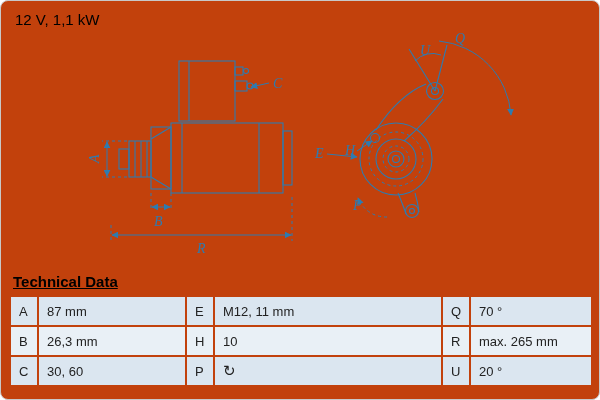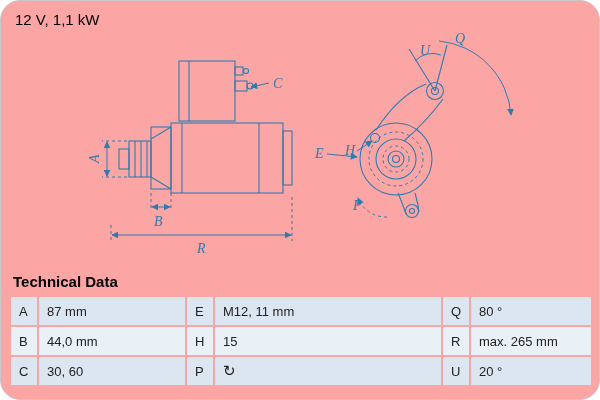--- a/index.html
+++ b/index.html
@@ -1,27 +1,27 @@
 <!DOCTYPE html>
 <html><head>
 <meta charset="utf-8">
 <style>
   html,body{margin:0;padding:0;background:#fff;}
   .page{
     position:relative;width:600px;height:400px;box-sizing:border-box;
-    background:#fca5a5;border:1px solid #c8c8c8;border-radius:20px;overflow:hidden;
+    background:#c2410c;border:1px solid #c8c8c8;border-radius:8px;overflow:hidden;
     font-family:"Liberation Sans",sans-serif;color:#1a1a1a;
   }
   .spec{position:absolute;top:10px;left:14px;font-size:15px;color:#000;}
   .drawing{position:absolute;top:26px;left:0;width:600px;height:248px;}
   .blue-line{stroke:#2e7bb0;fill:none;stroke-width:1.1;}
   .blue-dash{stroke:#2e7bb0;fill:none;stroke-width:1;stroke-dasharray:3 3;}
   .dim{stroke:#2e7bb0;fill:none;stroke-width:1;}
   .lbl{font-family:"Liberation Serif",serif;font-style:italic;font-size:14px;fill:#2e7bb0;}
-  .tbl-title{position:absolute;top:272px;left:12px;font-size:15px;font-weight:bold;color:#000;}
+  .tbl-title{position:absolute;top:272px;left:12px;font-size:15px;font-weight:bold;color:#000;text-decoration:underline;}
   table.tech{
     position:absolute;top:294px;left:8px;width:584px;
     border-collapse:separate;border-spacing:2px;table-layout:fixed;
     font-size:13px;color:#222;
   }
   table.tech td{padding:6px 6px 6px 8px;height:16px;overflow:hidden;white-space:nowrap;}
   tr.row-odd td{background:#dbe6f0;}
   tr.row-even td{background:#e9f0f6;}
   td.key{font-weight:normal;}
   .rot-icon{font-size:15px;color:#222;line-height:1;}
@@ -134,27 +134,27 @@
       <col style="width:26px">
         <col style="width:120px">
     </colgroup>
     <tbody>
       <tr class="row-odd">
         <td class="key">A</td>
         <td class="val">87 mm</td>
         <td class="key">E</td>
         <td class="val">M12, 11 mm</td>
         <td class="key">Q</td>
-        <td class="val">80 °</td>
+        <td class="val">70 °</td>
       </tr>
       <tr class="row-even">
         <td class="key">B</td>
-        <td class="val">44,0 mm</td>
+        <td class="val">26,3 mm</td>
         <td class="key">H</td>
-        <td class="val">15</td>
+        <td class="val">10</td>
         <td class="key">R</td>
         <td class="val">max. 265 mm</td>
       </tr>
       <tr class="row-odd">
         <td class="key">C</td>
         <td class="val">30, 60</td>
         <td class="key">P</td>
         <td class="val">
           <span class="rot-icon">↻</span>
         </td>

